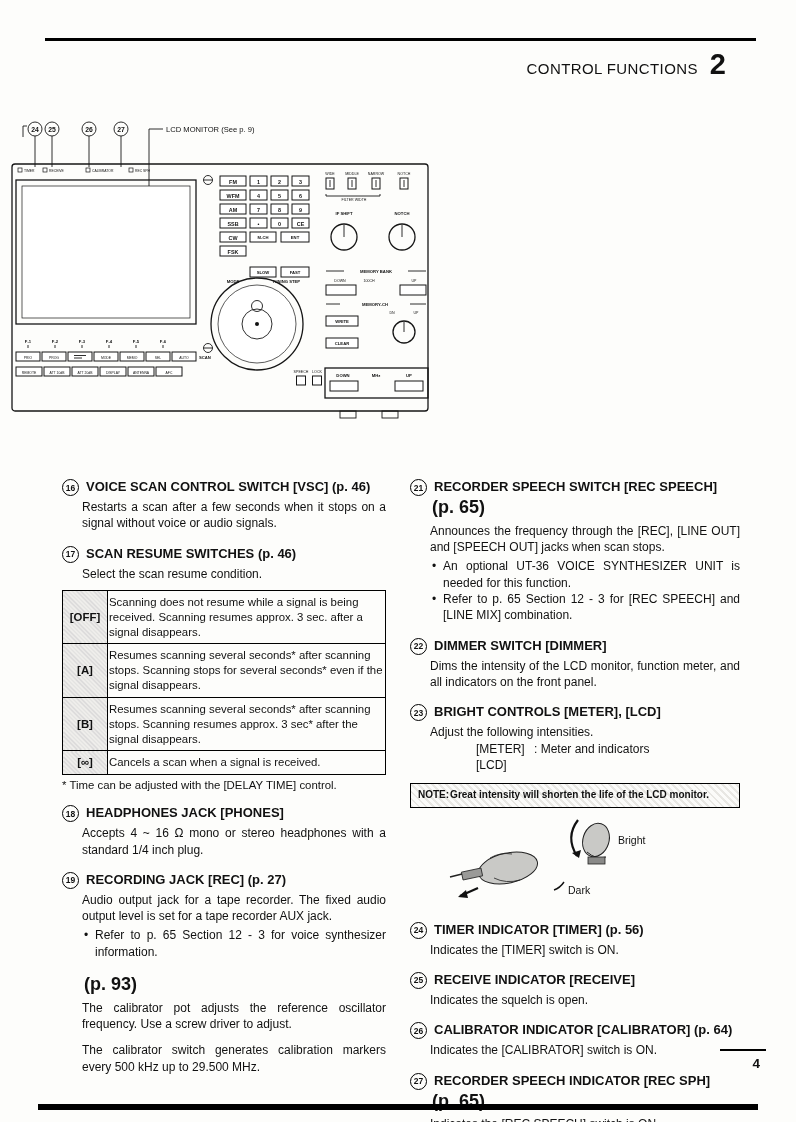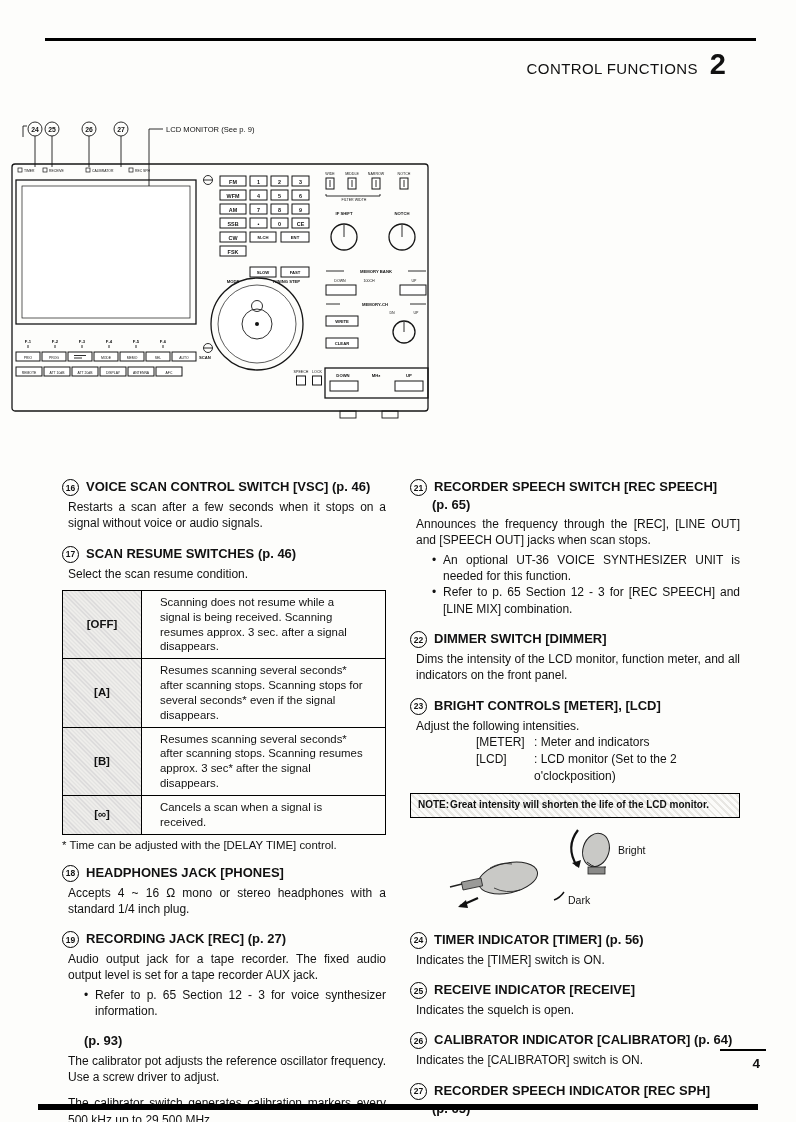--- a/index.html
+++ b/index.html
@@ -27,28 +27,28 @@
 
   .col{position:absolute;top:478px;}
   .col-left{left:62px;width:324px;}
   .col-right{left:410px;width:330px;}
   .sec{margin-bottom:13px;}
   .sec-head{display:flex;align-items:flex-start;gap:7px;}
   .circ{flex:0 0 auto;width:15px;height:15px;border:1.4px solid #000;border-radius:50%;
         display:flex;align-items:center;justify-content:center;
         font-size:8.5px;font-weight:bold;margin-top:1px;}
   .sec-title{font-weight:bold;font-size:13px;line-height:1.32;}
-  .sec-title2{font-weight:bold;font-size:13px;margin-left:22px;line-height:1.32;}
-  .sec-body{margin:3px 0 0 6px;font-size:12px;line-height:1.36;text-align:justify;}
+  .sec-title2{font-weight:bold;font-size:18px;margin-left:22px;line-height:1.32;}
+  .sec-body{margin:3px 0 0 20px;font-size:12px;line-height:1.36;text-align:justify;}
   .sec-body + .sec-body{margin-top:10px;}
   .bullets{margin:3px 0 0 22px;padding:0;list-style:none;font-size:12px;line-height:1.36;}
   .bullets li{padding-left:11px;position:relative;text-align:justify;}
   .bullets li::before{content:"•";position:absolute;left:0;}
   .resume-table{border-collapse:collapse;width:100%;margin-top:8px;border:1.6px solid #000;}
-  .resume-table td{border:1.1px solid #000;font-size:11.4px;line-height:1.3;padding:4px 18px;vertical-align:middle;}
+  .resume-table td{border:1.1px solid #000;font-size:11.4px;line-height:1.3;padding:4px 1px;vertical-align:middle;}
   td.key{width:42px;text-align:center;font-weight:bold;
          background:repeating-linear-gradient(45deg,#d6d6d6 0 1px,#f0efec 1px 3px);}
   .footnote{font-size:11.4px;margin-top:4px;}
   .kv{display:flex;margin-left:22px;font-size:12px;line-height:1.4;}
   .kv .k{flex:0 0 58px;font-weight:normal;padding-left:44px;}
   .note-box{border:1.7px solid #000;margin:9px 0 4px 0;padding:4px 7px;
             font-size:10px;font-weight:bold;line-height:1.45;
             background:repeating-linear-gradient(45deg,#e8e7e3 0 2px,#fbfbf9 2px 5px);}
   .note-box .nlabel{margin-right:1px;}
   .illustration{margin:4px 0 2px 34px;}
@@ -373,21 +373,20 @@
       <span class="circ">23</span>
       <span class="sec-title">BRIGHT CONTROLS [METER], [LCD]</span>
     </div>
     <p class="sec-body">Adjust the following intensities.</p>
     <div class="kv">
       <span class="k">[METER]</span>
       <span>: Meter and indicators</span>
     </div>
     <div class="kv">
       <span class="k">[LCD]</span>
-      <span>: LCD monitor (Set to the 2 o'clockposition)</span>
     </div>
     <div class="note-box">
       <span class="nlabel">NOTE:</span><span>Great intensity will shorten the life of the LCD monitor.</span>
     </div>
     <div class="illustration">
       <svg width="240" height="92" viewBox="0 0 240 92">
         <g>
           <ellipse cx="152" cy="28" rx="13" ry="17" transform="rotate(18 152 28)" fill="#c9c9c6" stroke="#222" stroke-width="1"></ellipse>
           <path d="M143,40 q9,8 19,5" fill="none" stroke="#222" stroke-width="1"></path>
           <rect x="144" y="45" width="17" height="7" fill="#8a8a88" stroke="#222" stroke-width="0.8"></rect>

